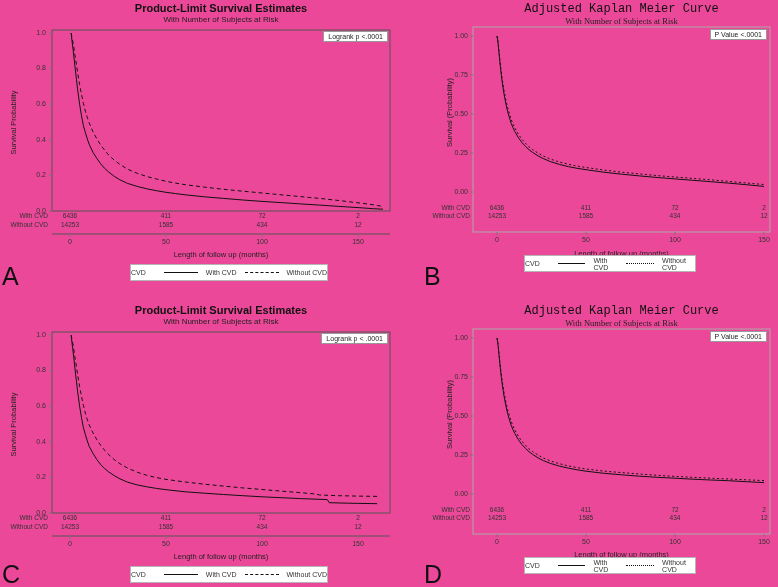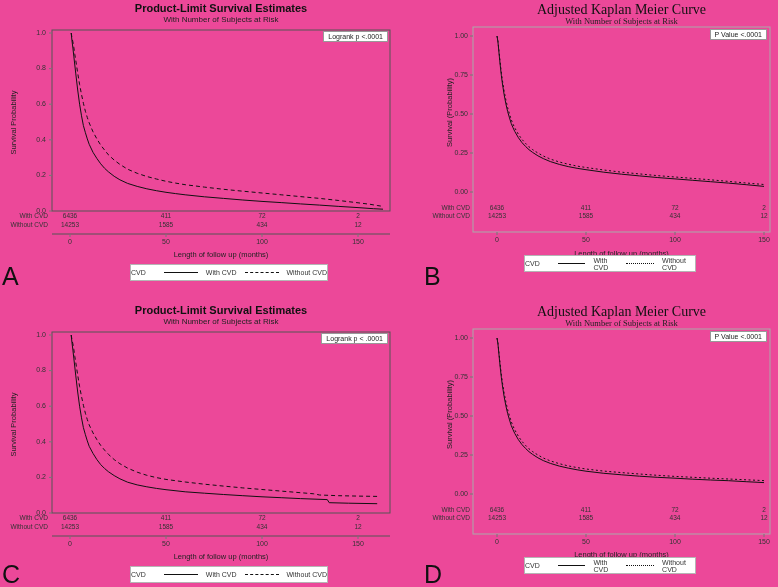--- a/index.html
+++ b/index.html
@@ -1,21 +1,21 @@
 <!DOCTYPE html>
 <html><head>
 <meta charset="utf-8">
 <style>
   html,body{margin:0;padding:0;background:#fff;}
   #screen{position:relative;width:778px;height:587px;background:#ec4899;overflow:hidden;
           font-family:"Liberation Sans",sans-serif;color:#222;}
   #curves{position:absolute;left:0;top:0;width:778px;height:587px;}
   .ttl{position:absolute;text-align:center;font-weight:bold;font-size:11px;color:#111;}
   .sub{position:absolute;text-align:center;font-size:8px;color:#222;}
-  .serifT{font-family:Liberation Serif, serif;font-weight:normal;font-size:14px;}
+  .serifT{font-family:Liberation Mono, monospace;font-weight:normal;font-size:12px;}
   .serifS{font-family:"Liberation Serif",serif;font-size:8.5px;}
   .statbox{position:absolute;border:1px solid #999;padding:1px 4px;font-size:7px;color:#222;background:#fff;white-space:nowrap;}
   .yt{position:absolute;width:28px;text-align:right;font-size:7px;color:#333;}
   .xt{position:absolute;width:30px;text-align:center;font-size:7px;color:#333;}
   .rv{position:absolute;width:40px;text-align:center;font-size:6.5px;line-height:8px;color:#333;}
   .rl{position:absolute;text-align:right;font-size:6.5px;line-height:8px;color:#333;}
   .axlab{position:absolute;text-align:center;font-size:7.5px;color:#222;}
   .ylab{position:absolute;width:140px;text-align:center;font-size:7.5px;color:#222;transform:rotate(-90deg);}
   .legend{position:absolute;border:1px solid #b5b5b5;background:#fff;height:15px;
           display:flex;align-items:center;justify-content:center;gap:8px;font-size:7px;color:#333;}

